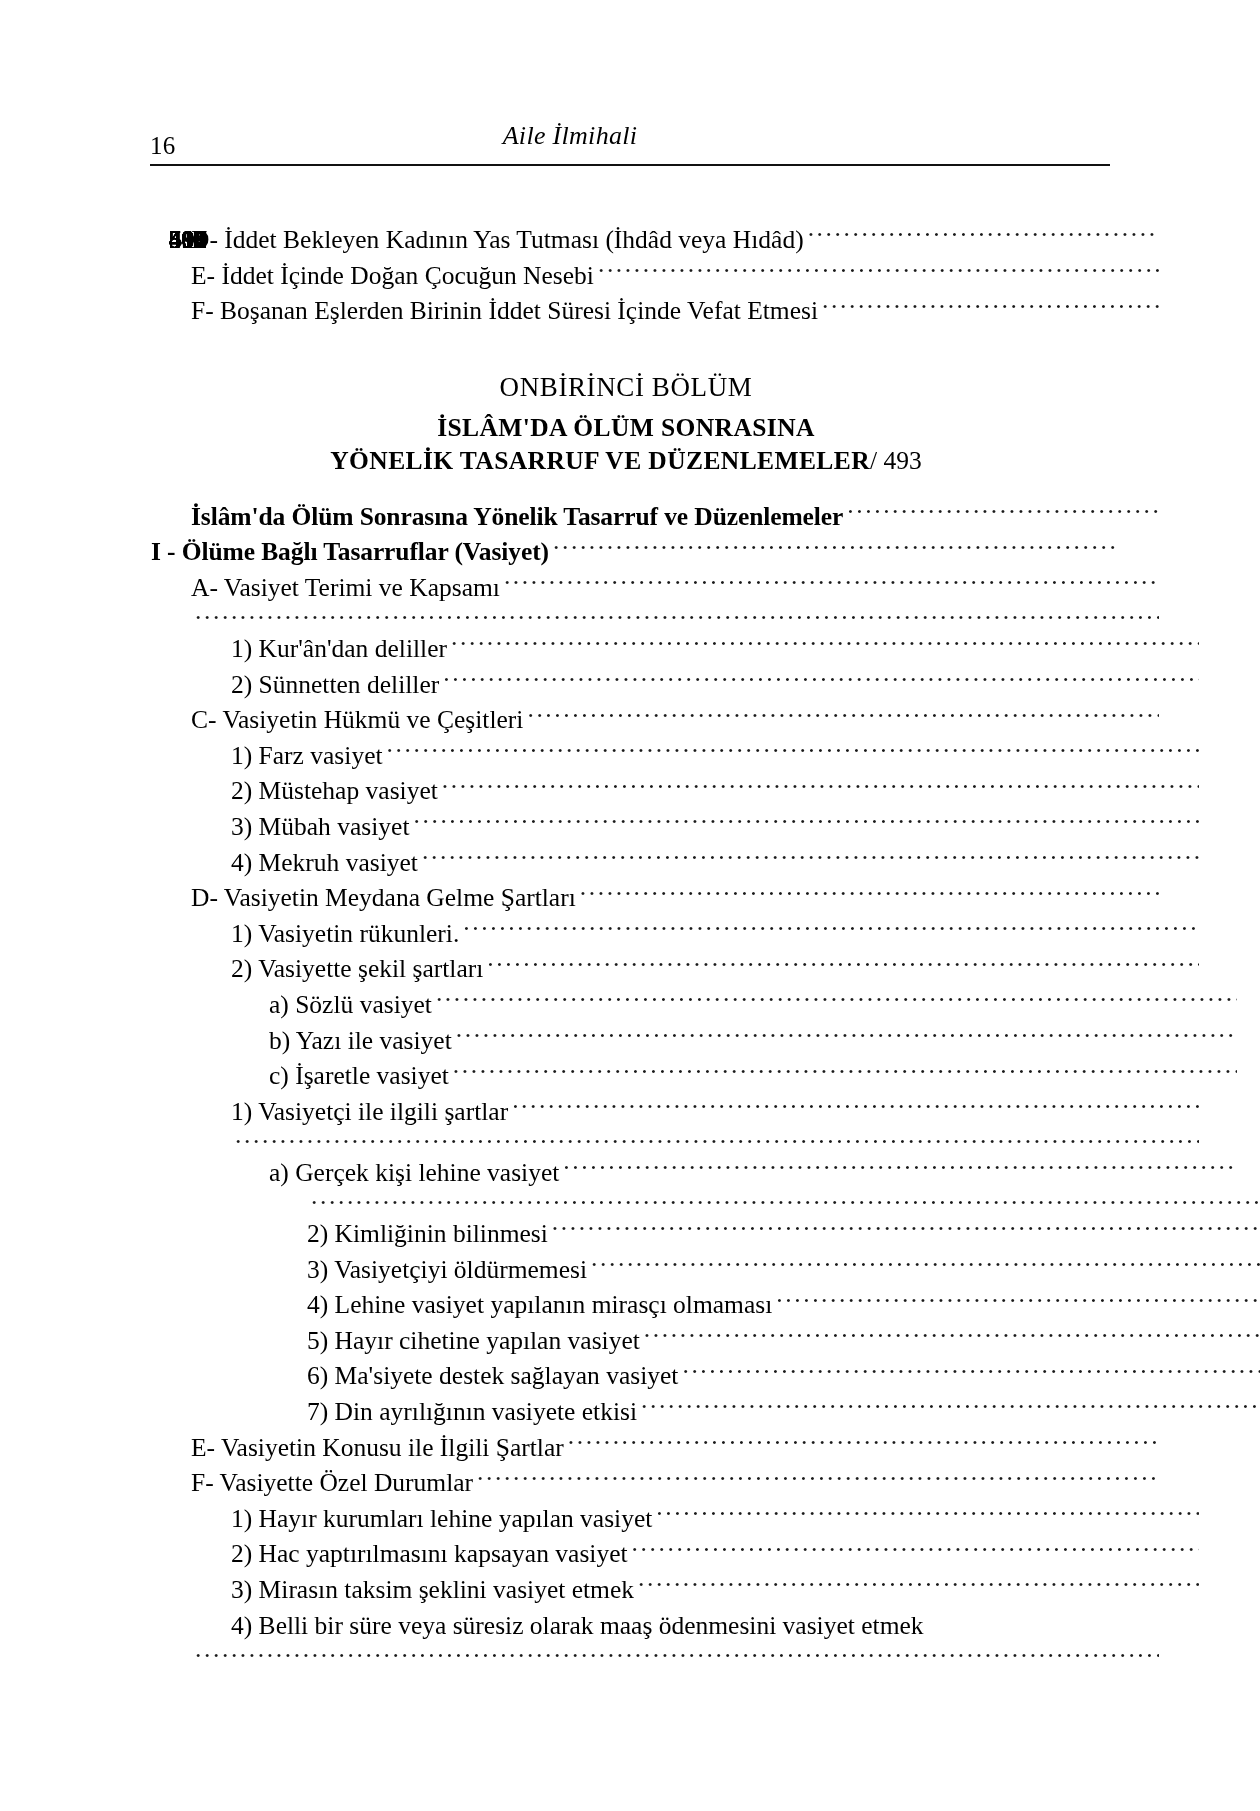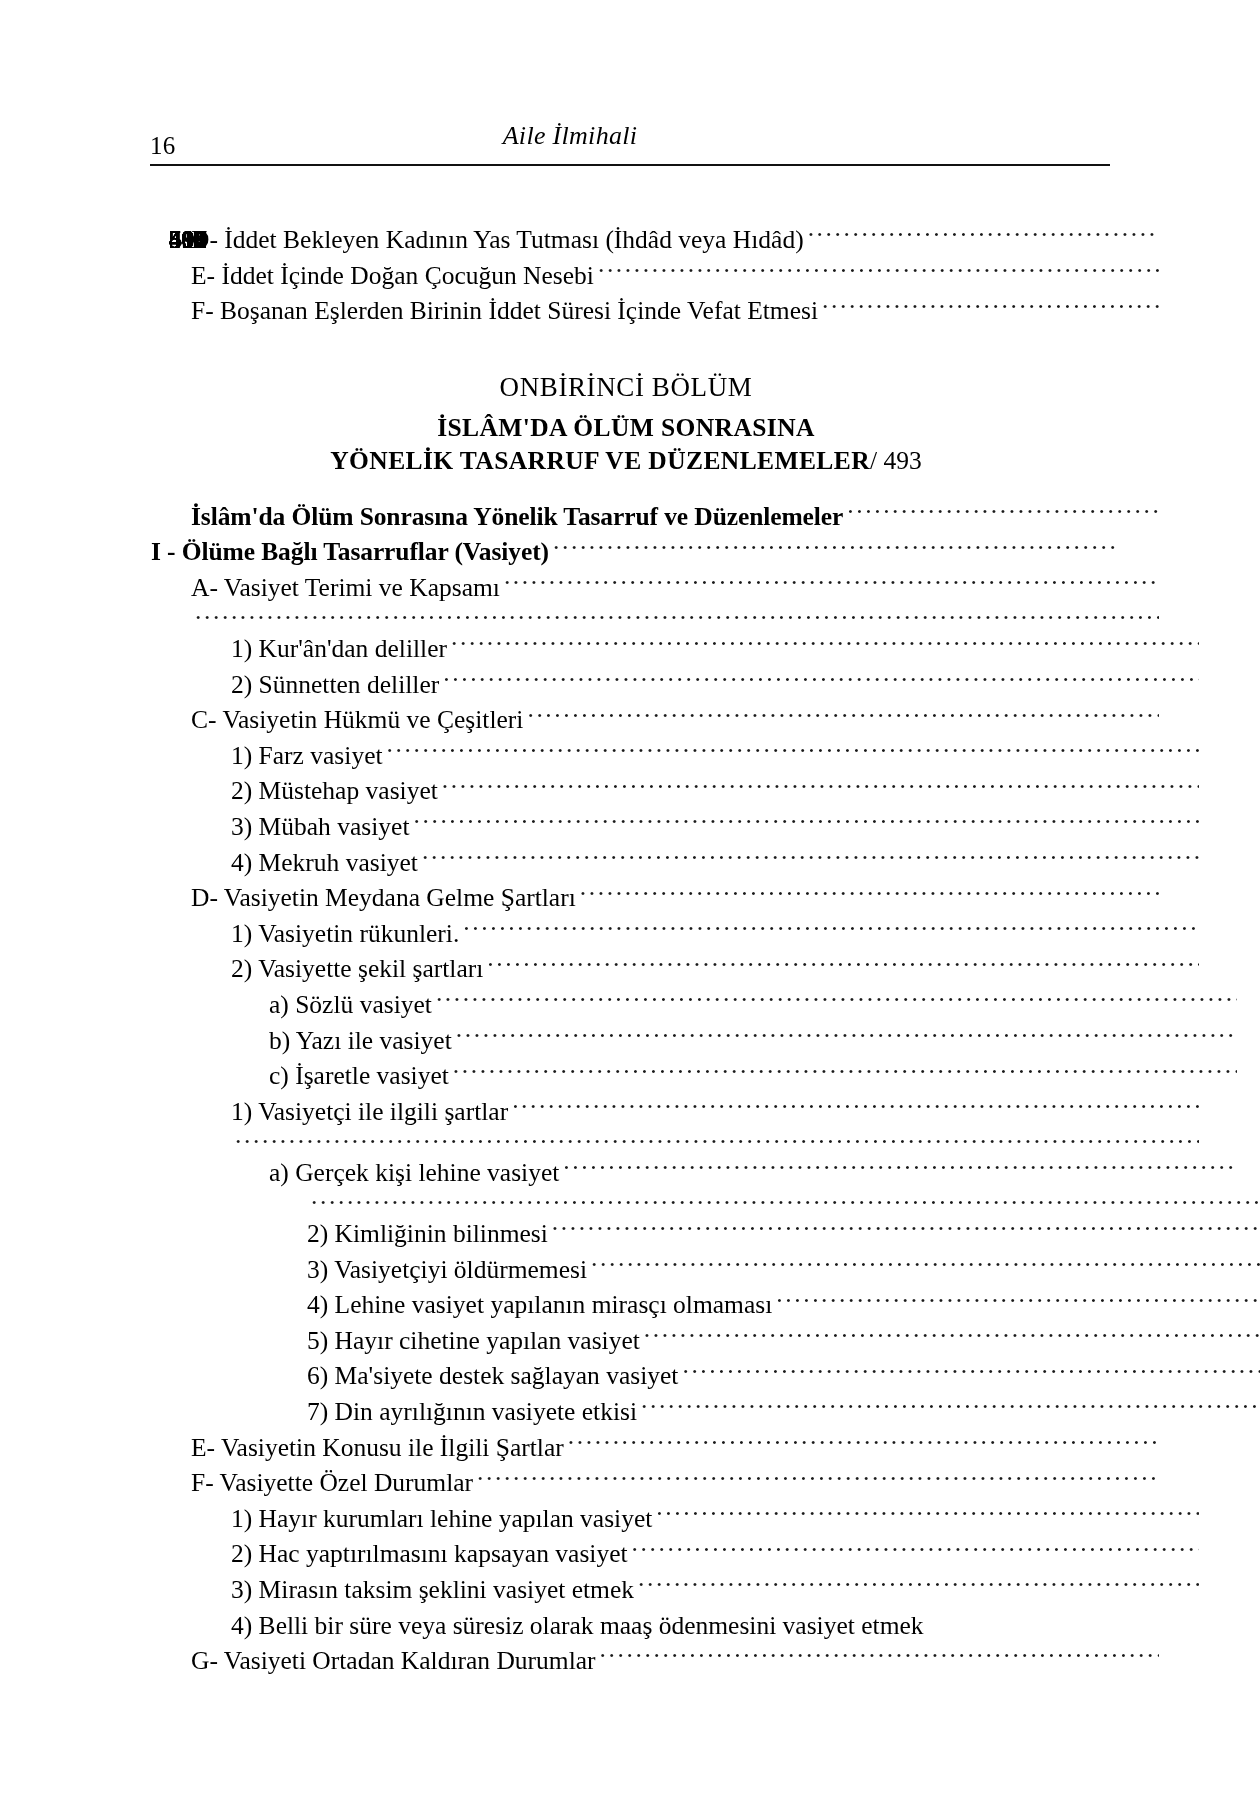--- a/index.html
+++ b/index.html
@@ -347,20 +347,19 @@
           <span class="label">3) Mirasın taksim şeklini vasiyet etmek</span>
           <span class="leader"></span>
           <span class="page">512</span>
         </div>
         <div class="row lv-num noleader">
           <span class="label">4) Belli bir süre veya süresiz olarak maaş ödenmesini vasiyet etmek</span>
           <span class="leader"></span>
           <span class="page">512</span>
         </div>
         <div class="row lv-letter">
-          <span class="label">G- Vasiyeti Ortadan Kaldıran Durumlar</span>
           <span class="leader"></span>
           <span class="page">513</span>
         </div>
       </div>
 
   </div>
 </div>
 
 </body></html>

